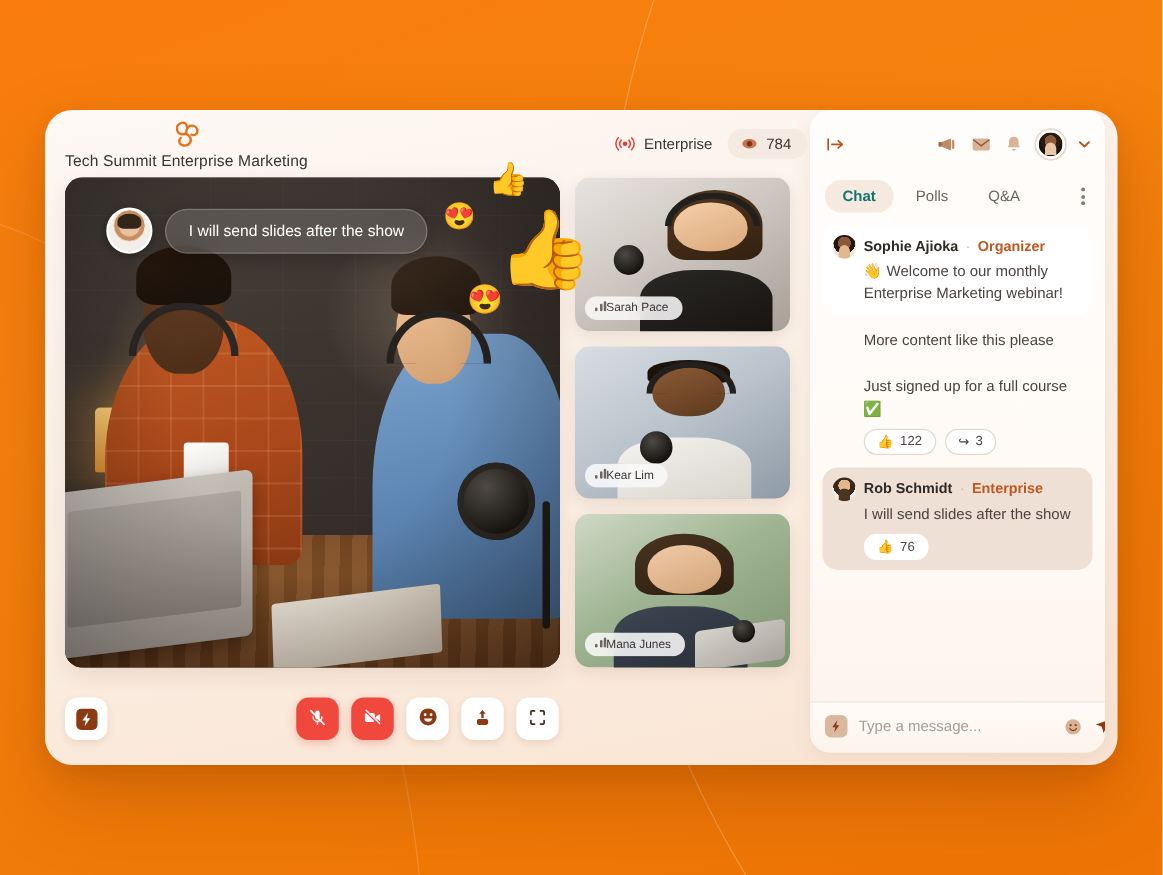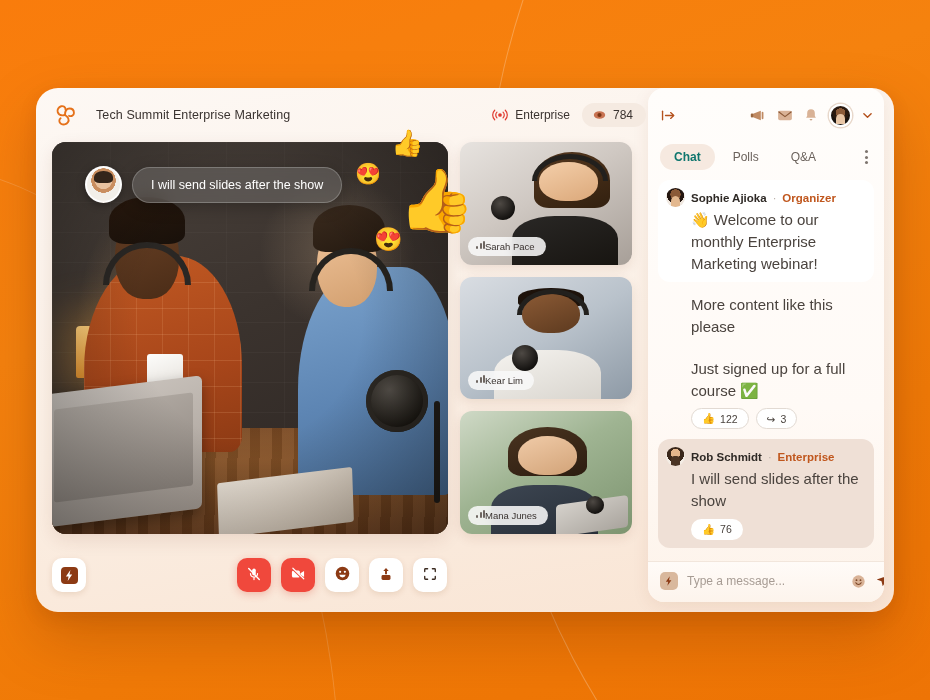--- a/index.html
+++ b/index.html
@@ -37,21 +37,21 @@
 
   
   .topbar {
     height: 54px;
     display: flex; align-items: center;
     padding: 0 16px 0 16px;
     flex: 0 0 54px;
     position: relative;
     z-index: 5;
   }
-  .brand { display: flex; align-items: center; gap: 18px; }
+  .brand { display: flex; align-items: center; gap: 2px; flex-direction: column; }
   .logo { width: 26px; height: 26px; }
   .brand-title { font-size: 12.5px; color: #3A3330; letter-spacing: .1px; }
 
   .topbar-right {
     margin-left: auto;
     display: flex; align-items: center; gap: 12px;
     padding-right: 232px;
   }
   .rec { display: flex; align-items: center; gap: 7px; font-size: 12px; color: #3A3330; }
   .rec-icon { width: 16px; height: 14px; }
@@ -344,21 +344,21 @@
   .av-sophie { background: radial-gradient(circle at 50% 34%, #8a5a38 0 32%, #241610 33% 55%, #efe7df 56%); }
   .av-sophie::after { content:""; position:absolute; left:26%; top:44%; width:48%; height:56%; background:#e3b88f; border-radius:50% 50% 0 0; }
   .av-amy { background: radial-gradient(circle at 50% 36%, #cfcac4 0 34%, #4e4a46 35% 58%, #e8e5e1 59%); }
   .av-laura { background: linear-gradient(160deg,#9aa88c,#5d6f52); }
   .av-laura::after { content:""; position:absolute; left:30%; top:38%; width:40%; height:62%; background:#d9c6ae; border-radius:50% 50% 0 0; }
   .av-rob { background: radial-gradient(circle at 50% 34%, #e3b68c 0 30%, #3a271a 31% 56%, #f3ece4 57%); }
   .av-rob::after { content:""; position:absolute; left:27%; top:46%; width:46%; height:54%; background:#4a3424; border-radius:40% 40% 0 0; }
   .m-name { font-size: 11.5px; color: #2E2925; font-weight: bold; }
   .m-dot { color: #B9AFA8; font-size: 11px; }
   .m-role { font-size: 11.5px; color: #C0571E; font-weight: bold; }
-  .m-text { font-size: 15px; color: #4A433E; line-height: 1.45; padding-left: 25px; margin-top: 2px; }
+  .m-text { font-size: 12px; color: #4A433E; line-height: 1.45; padding-left: 25px; margin-top: 2px; }
   .m-actions { display: flex; gap: 7px; padding-left: 25px; margin-top: 7px; }
   .pill {
     display: inline-flex; align-items: center; gap: 5px;
     border: 1px solid #E2DAD3; background: #FFFFFF;
     border-radius: 13px; padding: 3px 10px;
     font-size: 10.5px; color: #4A433E; cursor: pointer;
   }
   .pill.solid { border-color: transparent; }
 
   .composer {

